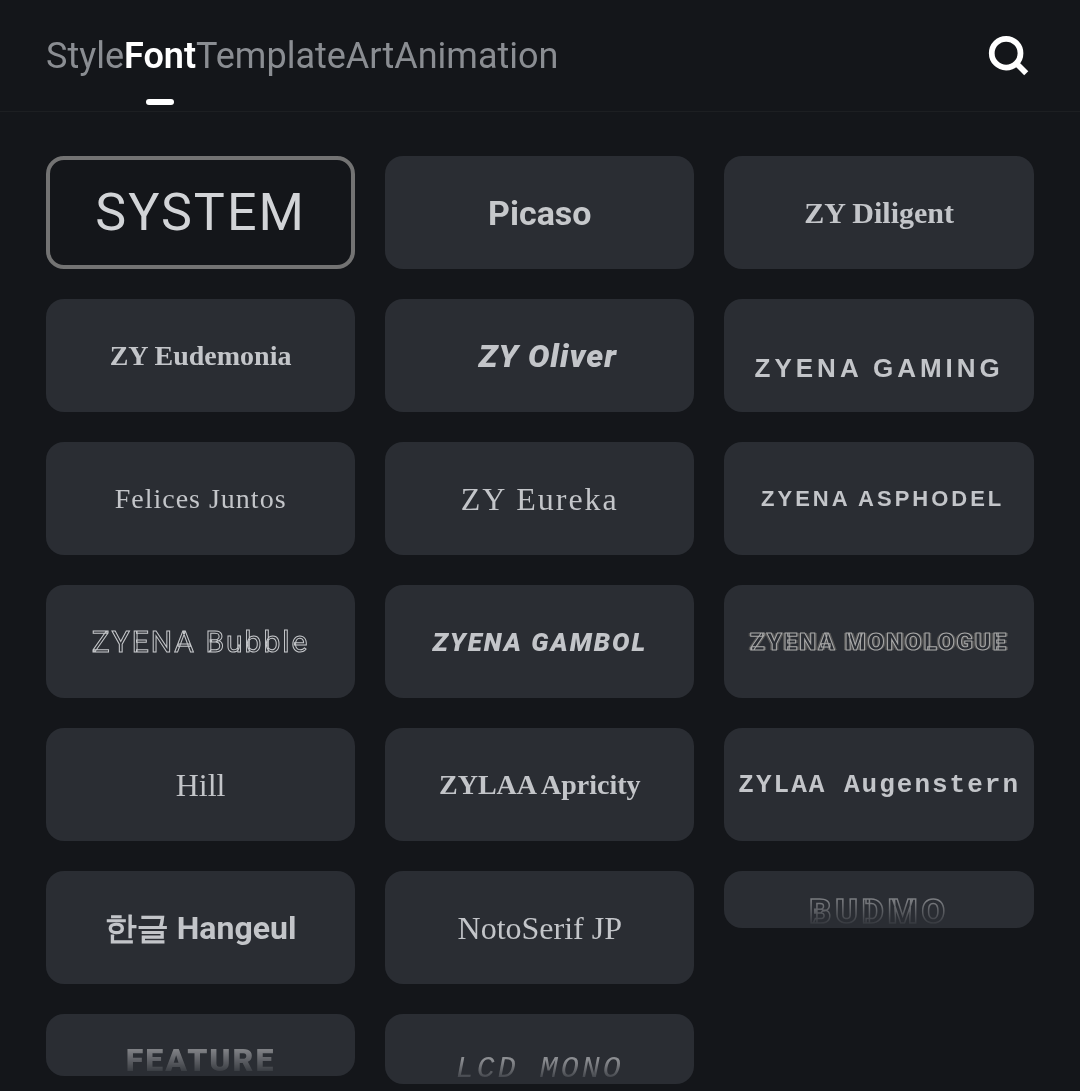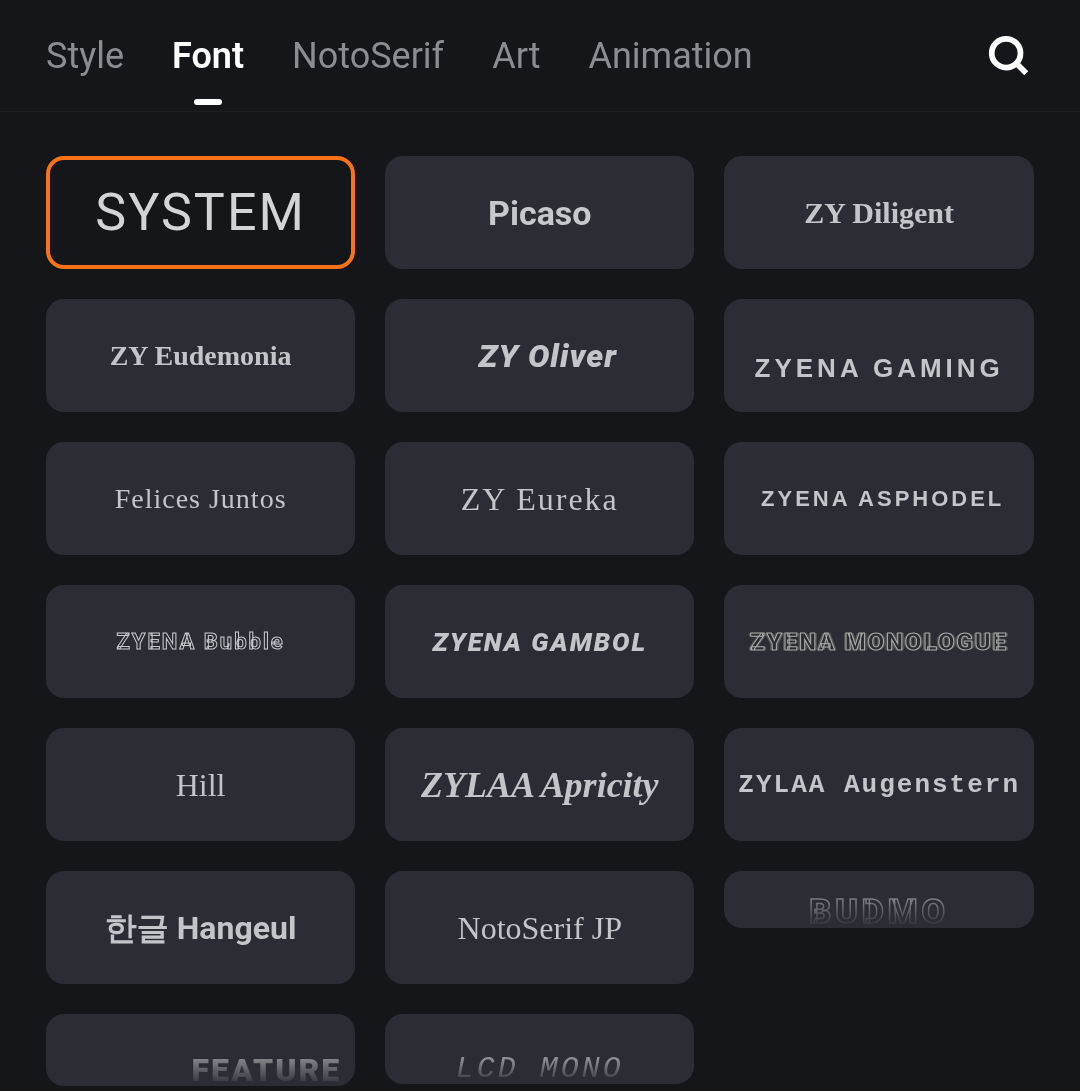--- a/index.html
+++ b/index.html
@@ -14,21 +14,20 @@
   .header {
     display: flex;
     align-items: center;
     justify-content: space-between;
     padding: 0 46px;
     height: 112px;
     border-bottom: 1px solid rgba(255,255,255,0.04);
   }
   .tabs {
     display: flex;
-    gap: 48px;
     align-items: center;
   }
   .tab {
     font-size: 36px;
     color: #8a8d92;
     cursor: pointer;
     position: relative;
     padding: 28px 0;
   }
   .tab.active {
@@ -77,65 +76,65 @@
     border-radius: 18px;
     display: flex;
     align-items: center;
     justify-content: center;
     cursor: pointer;
     position: relative;
     padding: 0 14px;
     text-align: center;
   }
   .card.selected {
-    border: 4px solid #f97316;
+    border: 4px solid #737373;
     background: transparent;
   }
   .font-label {
     color: #c3c5c9;
     line-height: 1;
     white-space: nowrap;
   }
   
   .f-system { font-size: 52px; letter-spacing: 2px; color:#d2d4d7; font-weight:400;}
   .f-picaso { font-size: 34px; font-weight:700; color:#c6c8cb;}
   .f-diligent { font-size: 30px; font-family: Georgia, serif; font-weight:700;}
   .f-eudemonia { font-size: 28px; font-family: Georgia, serif; font-weight:600;}
   .f-oliver { font-size: 32px; font-style: italic; font-weight:900; letter-spacing:1px;margin-left:16px;}
   .f-gaming { font-size: 26px; font-weight:900; letter-spacing:4px; font-family:"Arial Black",sans-serif;margin-top:24px;}
   .f-felices { font-size: 28px; font-family: Georgia, serif; letter-spacing:1px;}
   .f-eureka { font-size: 32px; font-family: Georgia, serif; letter-spacing:2px;}
   .f-asphodel { font-size: 22px; font-weight:800; letter-spacing:3px; font-family:Liberation Sans, sans-serif;margin-left:7px;}
-  .f-bubble { font-size: 22px; font-weight:700; letter-spacing:2px; -webkit-text-stroke:1px #c6c8cb; color:#2a2d33;}
+  .f-bubble { font-size: 30px; font-weight:400; letter-spacing:2px; -webkit-text-stroke:1px #c6c8cb; color:#2a2d33;}
   .f-gambol { font-size: 26px; font-weight:900; font-style:italic; letter-spacing:2px;}
   .f-monologue { font-size: 24px; font-weight:900; letter-spacing:2px; text-shadow:2px 0 #555,-2px 0 #555; -webkit-text-stroke:1px #aaa; color:#2a2d33;}
   .f-hill { font-size: 32px; font-family: Georgia, serif;}
   .f-autism { font-size: 28px; font-weight:800; letter-spacing:3px;}
-  .f-apricity { font-size: 36px; font-family: Georgia, serif; font-weight:700;font-style:italic;}
+  .f-apricity { font-size: 28px; font-family: Georgia, serif; font-weight:700;}
   .f-augenstern { font-size: 26px; font-weight:600; letter-spacing:2px; font-family:"Courier New",monospace;}
   .f-hangeul { font-size: 32px; font-weight:700;}
   .f-notoserif { font-size: 32px; font-family: Georgia, serif;}
   .f-budmo { font-size: 34px; font-weight:900; letter-spacing:4px; -webkit-text-stroke:1.5px #7a7c80; color:transparent;
               mask-image: linear-gradient(to bottom, black 20%, transparent 100%);
               -webkit-mask-image: linear-gradient(to bottom, black 20%, transparent 100%);}
   .f-feature { font-size: 32px; font-weight:900; letter-spacing:2px; color:#7e8084;
                mask-image: linear-gradient(to bottom, black 20%, transparent 100%);
                -webkit-mask-image: linear-gradient(to bottom, black 20%, transparent 100%);}
   .f-lcd { font-size: 30px; font-style:italic; letter-spacing:3px; font-family:"Courier New",monospace; color:#8c8e92;
            mask-image: linear-gradient(to bottom, black 20%, transparent 100%);
            -webkit-mask-image: linear-gradient(to bottom, black 20%, transparent 100%);}
 </style>
 </head>
 <body>
 
 <div class="header">
   <div class="tabs">
     <div class="tab">Style</div>
     <div class="tab active">Font</div>
-    <div class="tab">NotoSerif</div>
+    <div class="tab">Template</div>
     <div class="tab">Art</div>
     <div class="tab">Animation</div>
   </div>
   <div class="search-btn">
     <svg viewBox="0 0 24 24">
       <circle cx="10.5" cy="10.5" r="7.5"></circle>
       <line x1="21" y1="21" x2="16" y2="16"></line>
     </svg>
   </div>
 </div>
@@ -189,20 +188,20 @@
       </div>
       <div class="card">
         <span class="font-label f-hangeul">한글 Hangeul</span>
       </div>
       <div class="card">
         <span class="font-label f-notoserif">NotoSerif JP</span>
       </div>
       <div class="card" style="height: 57px; align-items: flex-end; overflow: hidden;">
         <span class="font-label f-budmo">BUDMO</span>
       </div>
-      <div class="card" style="height: 72px; align-items: flex-end; overflow: hidden; justify-content: flex-end;">
+      <div class="card" style="height: 62px; align-items: flex-end; overflow: hidden;">
         <span class="font-label f-feature">FEATURE</span>
       </div>
       <div class="card" style="height: 70px; align-items: flex-end; overflow: hidden;">
         <span class="font-label f-lcd">LCD MONO</span>
       </div>
     </div>
 </div>
 
 </body></html>

